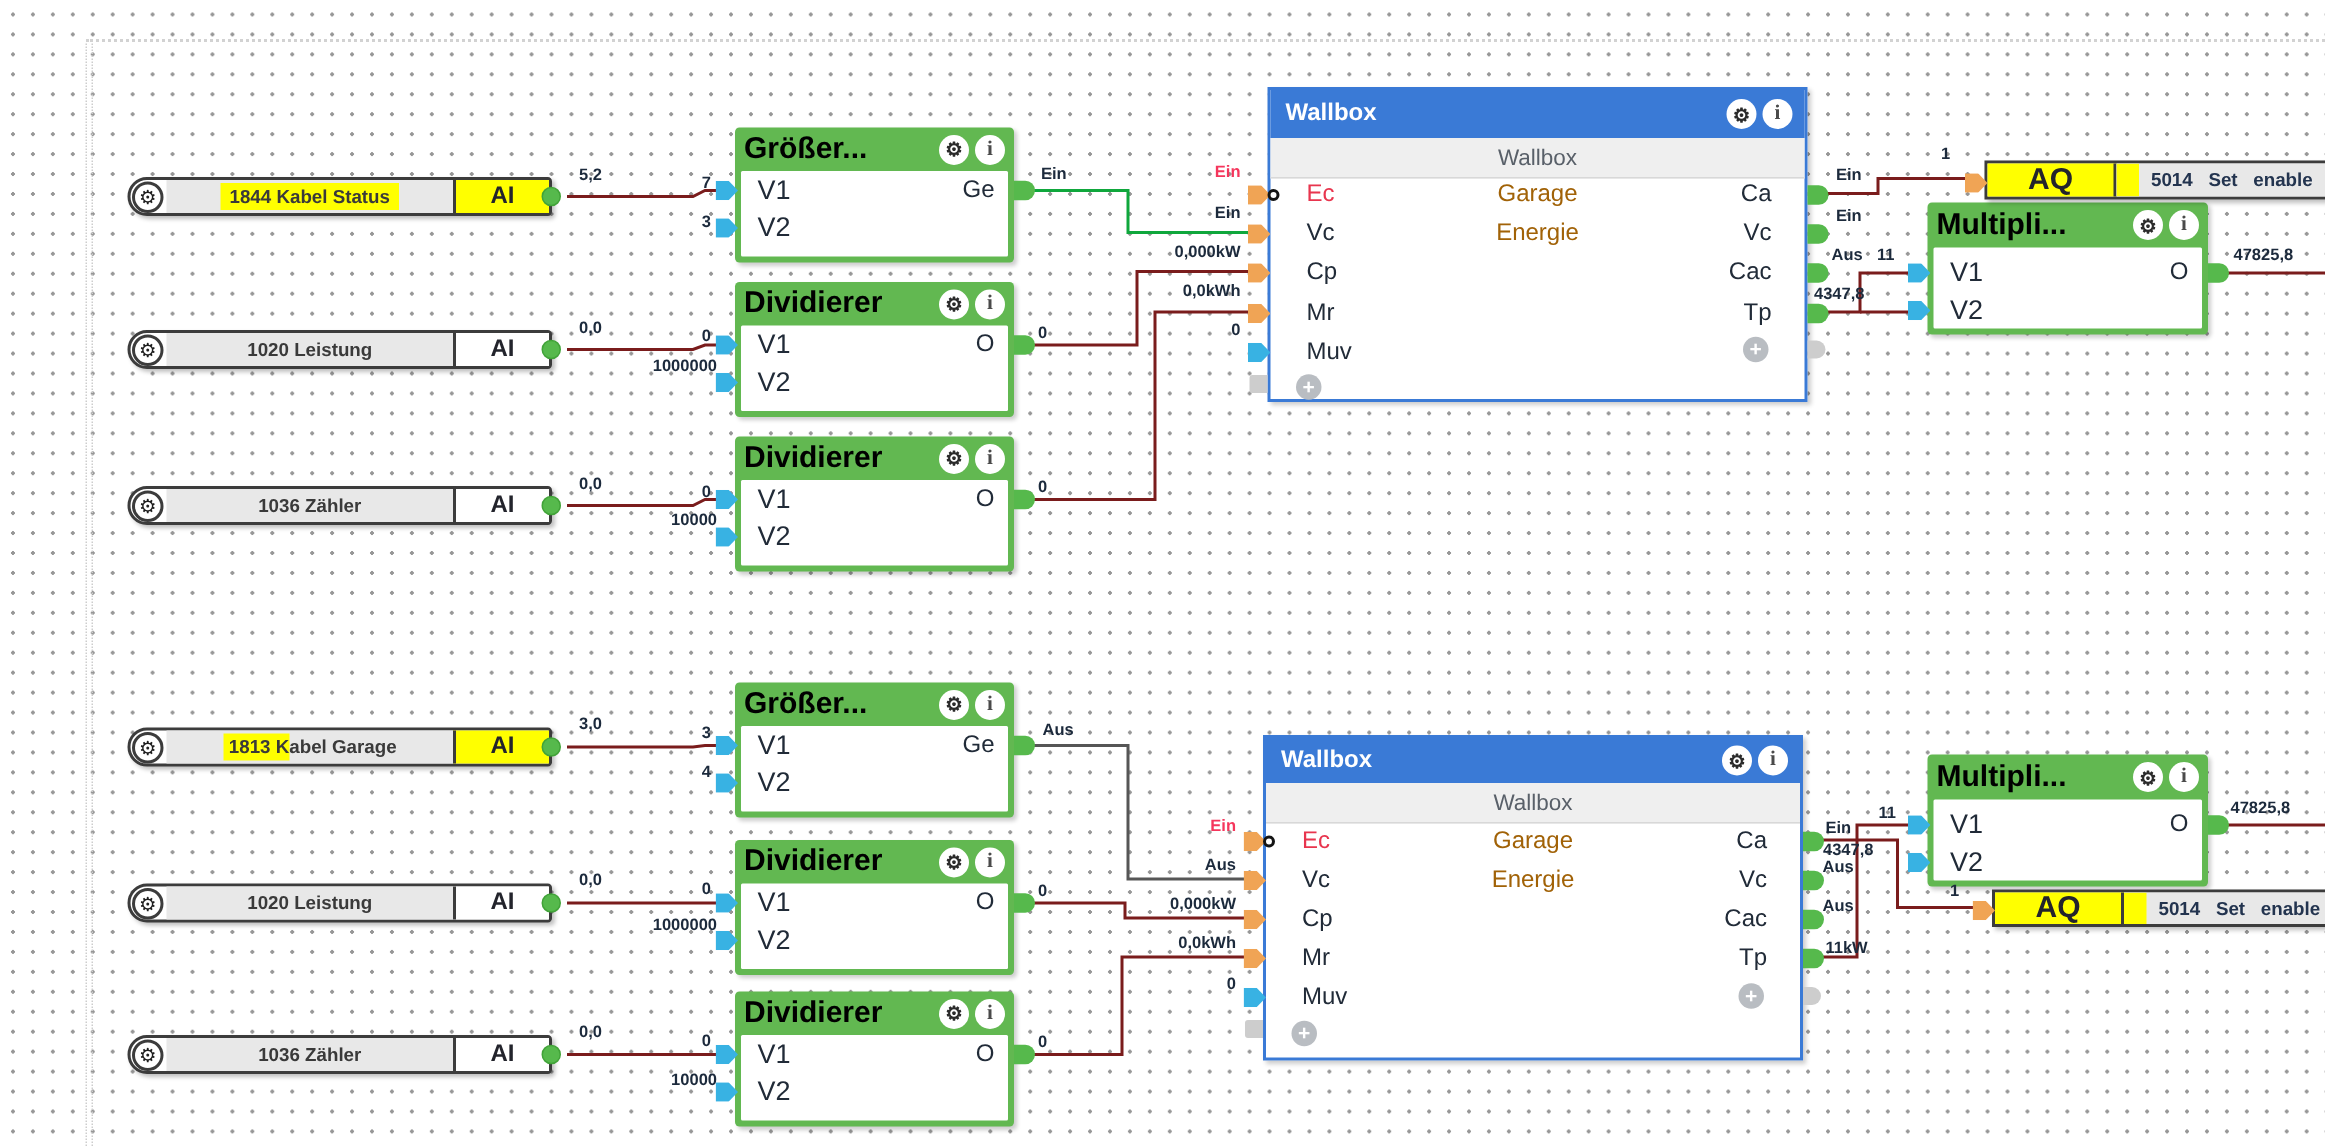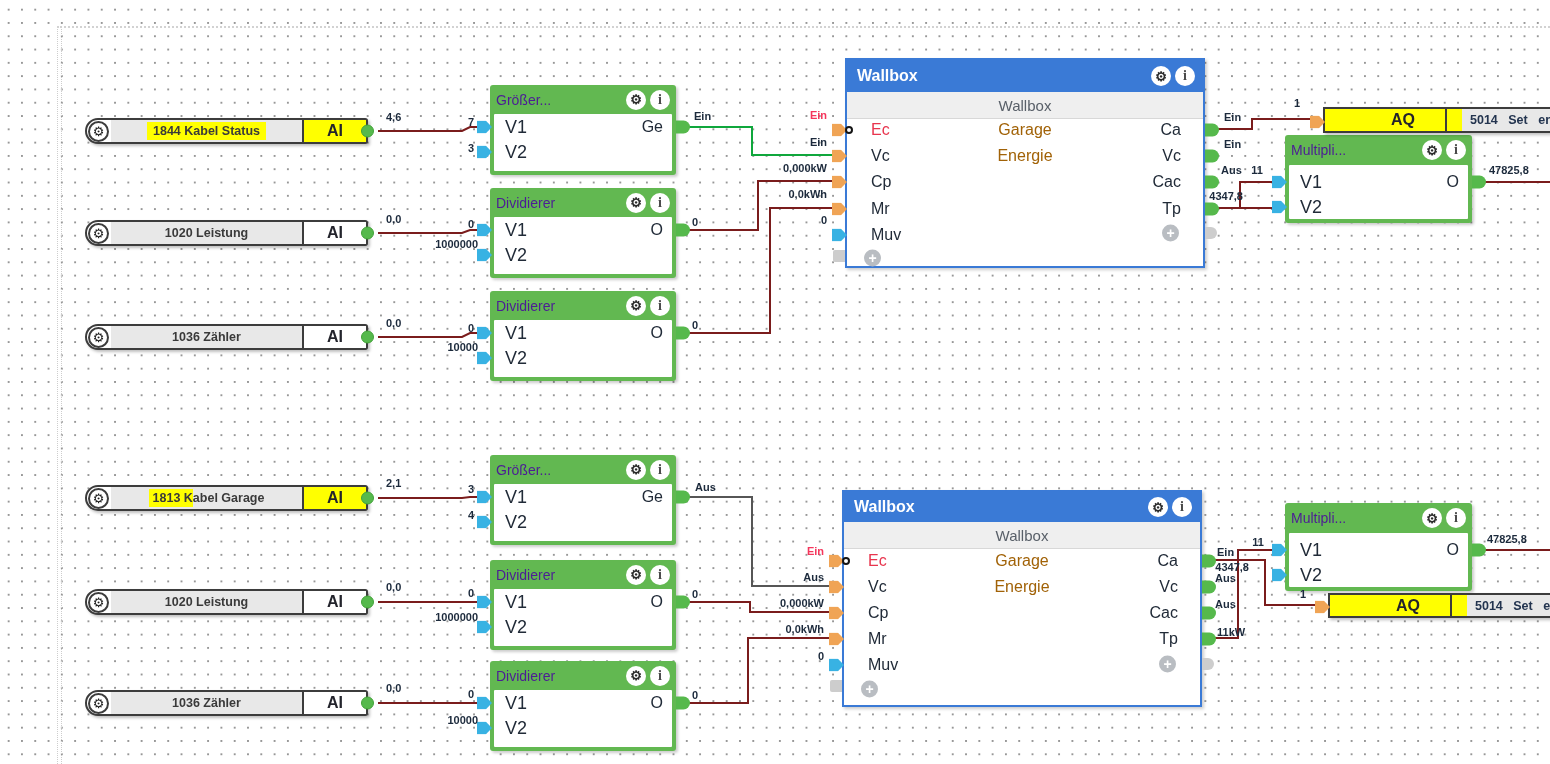--- a/index.html
+++ b/index.html
@@ -27,21 +27,21 @@
   .io-label .hl.tight{padding:2px 0 2px 4px;}
   .io-port{width:62px;border-left:2px solid #3c3c3c;display:flex;align-items:center;justify-content:center;
       font-weight:bold;font-size:16px;color:#23242c;background:#fff;flex:none;}
   .io-port.yl{background:#ffff00;}
   .io-out{position:absolute;right:-8px;top:50%;transform:translateY(-50%);width:13px;height:13px;border-radius:50%;
       background:#56b94c;border:1px solid #41a338;box-sizing:border-box;}
   
   .fb{position:absolute;background:#62b851;border-radius:3px;padding:0 4px 4px 4px;box-sizing:border-box;
       box-shadow:2px 2px 3px rgba(0,0,0,.2);}
   .fb-head{display:flex;align-items:center;gap:4px;padding:0 2px;}
-  .fb-title{flex:1;color:#4c1d95;font-weight:normal;font-size:14px;white-space:nowrap;overflow:hidden;}
+  .fb-title{flex:1;color:#000000;font-weight:bold;font-size:20px;white-space:nowrap;overflow:hidden;}
   .cicon{width:20px;height:20px;border-radius:50%;background:#fff;color:#2b2b2b;display:flex;align-items:center;
       justify-content:center;font-size:13px;flex:none;font-weight:bold;}
   .cicon.info{font-family:"Liberation Serif",serif;font-size:14px;color:#4a4a4a;}
   .fb-body{position:relative;background:#fff;border-radius:1px;}
   .rl{position:absolute;left:11px;font-size:18px;color:#212b38;transform:translateY(-50%);}
   .rr{position:absolute;right:9px;font-size:16px;color:#212b38;transform:translateY(-50%);}
   .cin{position:absolute;width:15px;height:13px;background:#38b2e3;
       clip-path:polygon(0 0,58% 0,100% 50%,58% 100%,0 100%);transform:translateY(-50%);}
   .cin.o{background:#f0a455;}
   .cout{position:absolute;width:14px;height:13px;background:#56b94c;border-radius:0 7px 7px 0;transform:translateY(-50%);}
@@ -59,21 +59,21 @@
   .wb-out{position:absolute;right:22px;font-size:16px;color:#212b38;transform:translateY(-50%);}
   .plus{position:absolute;width:17px;height:17px;border-radius:50%;background:#b9bdc2;color:#fff;font-weight:bold;
       font-size:14px;line-height:16px;text-align:center;transform:translateY(-50%);}
   .stub{position:absolute;width:12px;height:12px;background:#cdcdcd;transform:translateY(-50%);}
   .ecdot{position:absolute;width:8px;height:8px;border:2px solid #141414;border-radius:50%;background:#fff;
       box-sizing:border-box;transform:translateY(-50%);}
   
   .aq{position:absolute;display:flex;align-items:stretch;border:2px solid #3c3c3c;background:#e8e8e8;
       box-sizing:border-box;box-shadow:2px 2px 3px rgba(0,0,0,.25);}
   .aq-port{width:84px;background:#ffff00;border-right:2px solid #3c3c3c;display:flex;align-items:center;
-      justify-content:center;font-weight:bold;font-size:16px;color:#23242c;flex:none;padding-left:36px;}
+      justify-content:center;font-weight:bold;font-size:20px;color:#23242c;flex:none;}
   .aq-desc{flex:1;display:flex;align-items:center;background:#e8e8e8;font-size:12.5px;font-weight:bold;
       color:#23344f;white-space:nowrap;overflow:hidden;word-spacing:7px;}
   .aq-sliver{width:15px;align-self:stretch;background:#ffff00;margin-right:8px;flex:none;}
 </style>
 </head>
 <body>
 
 <div id="canvas">
   <div id="pbv" class="pb"></div>
   <div id="pbh" class="pb"></div>
@@ -349,21 +349,21 @@
       <div class="aq" style="position: absolute; left: 1328px; top: 593px; width: 232px; height: 25px;">
         <div class="aq-port">AQ</div>
         <div class="aq-desc">
           <span class="aq-sliver"></span>
           <span>5014 Set enable ch</span>
         </div>
         <div class="cin o" style="left: -15px; top: 12px;"></div>
       </div>
     </div>
   <div id="labels">
-      <span class="wl" style="left: 386px; top: 111px;">4,6</span>
+      <span class="wl" style="left: 386px; top: 111px;">5,2</span>
       <span class="wl e" style="left: 474px; top: 116px;">7</span>
       <span class="wl e" style="left: 474px; top: 142px;">3</span>
       <span class="wl" style="left: 386px; top: 213px;">0,0</span>
       <span class="wl e" style="left: 474px; top: 218px;">0</span>
       <span class="wl e" style="left: 478px; top: 238px;">1000000</span>
       <span class="wl" style="left: 386px; top: 317px;">0,0</span>
       <span class="wl e" style="left: 474px; top: 322px;">0</span>
       <span class="wl e" style="left: 478px; top: 341px;">10000</span>
       <span class="wl" style="left: 694px; top: 110px;">Ein</span>
       <span class="wl" style="left: 692px; top: 216px;">0</span>
@@ -373,21 +373,21 @@
       <span class="wl e" style="left: 827px; top: 162px;">0,000kW</span>
       <span class="wl e" style="left: 827px; top: 188px;">0,0kWh</span>
       <span class="wl e" style="left: 827px; top: 214px;">0</span>
       <span class="wl" style="left: 1224px; top: 111px;">Ein</span>
       <span class="wl" style="left: 1294px; top: 97px;">1</span>
       <span class="wl" style="left: 1224px; top: 138px;">Ein</span>
       <span class="wl" style="left: 1221px; top: 164px;">Aus</span>
       <span class="wl e" style="left: 1263px; top: 164px;">11</span>
       <span class="wl e" style="left: 1243px; top: 190px;">4347,8</span>
       <span class="wl" style="left: 1489px; top: 164px;">47825,8</span>
-      <span class="wl" style="left: 386px; top: 477px;">2,1</span>
+      <span class="wl" style="left: 386px; top: 477px;">3,0</span>
       <span class="wl e" style="left: 474px; top: 483px;">3</span>
       <span class="wl e" style="left: 474px; top: 509px;">4</span>
       <span class="wl" style="left: 386px; top: 581px;">0,0</span>
       <span class="wl e" style="left: 474px; top: 587px;">0</span>
       <span class="wl e" style="left: 478px; top: 611px;">1000000</span>
       <span class="wl" style="left: 386px; top: 682px;">0,0</span>
       <span class="wl e" style="left: 474px; top: 688px;">0</span>
       <span class="wl e" style="left: 478px; top: 714px;">10000</span>
       <span class="wl" style="left: 695px; top: 481px;">Aus</span>
       <span class="wl" style="left: 692px; top: 588px;">0</span>

